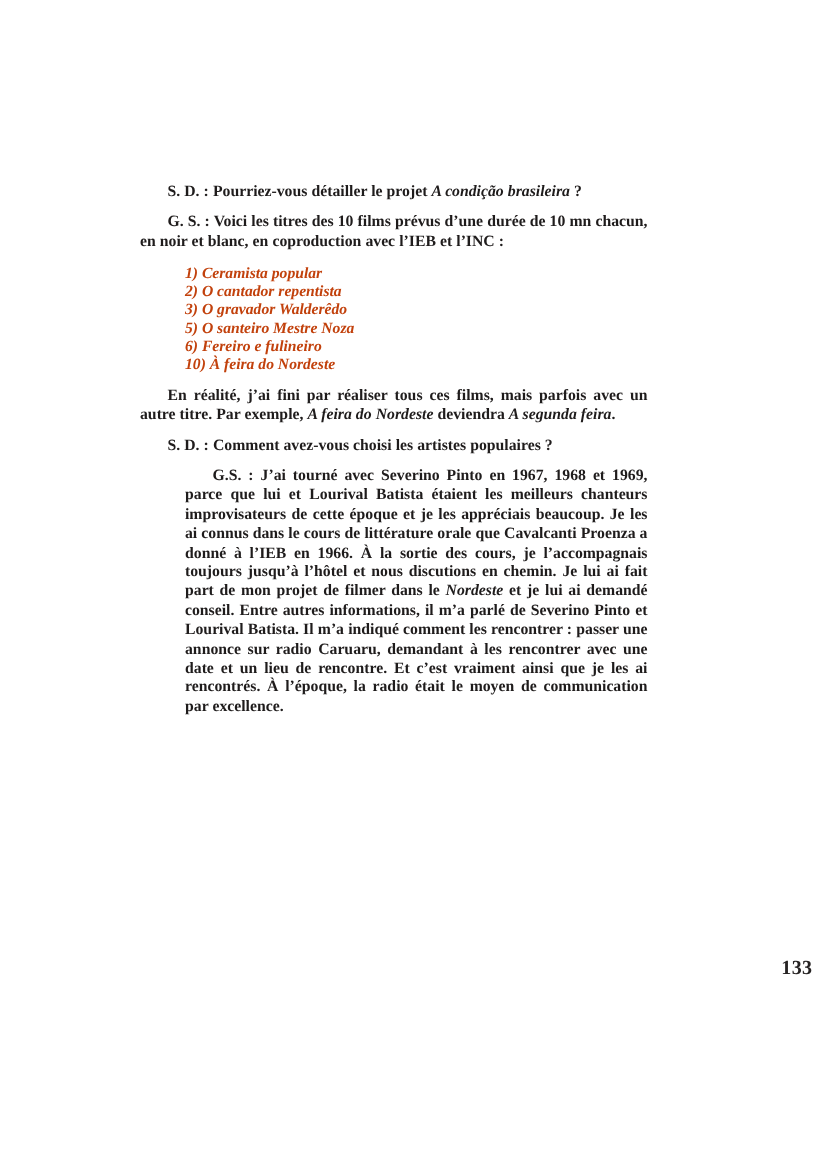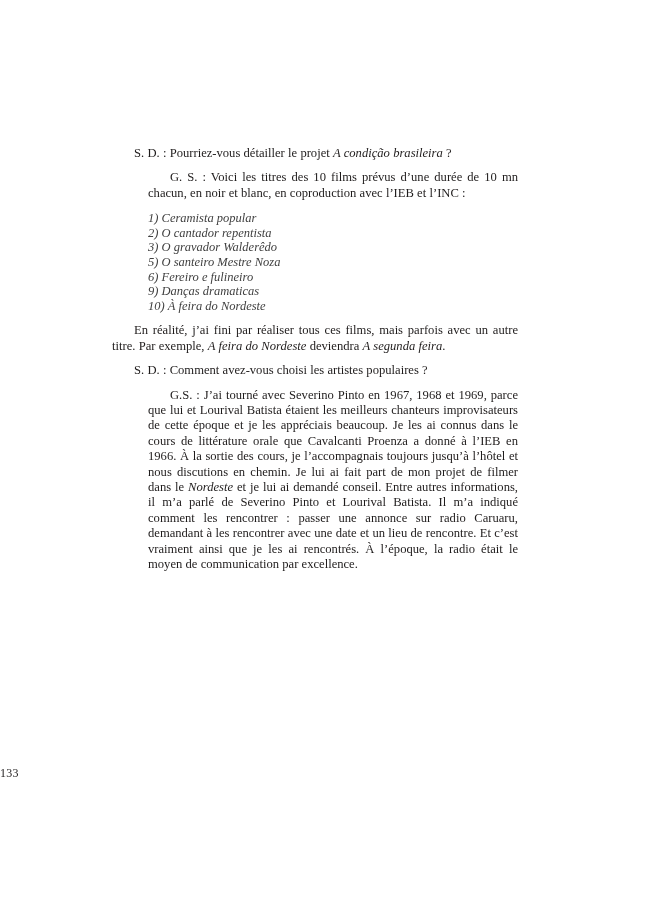--- a/index.html
+++ b/index.html
@@ -16,20 +16,21 @@
     overflow: hidden;
   }
 
   #page {
     position: absolute;
     left: 0;
     top: 0;
     width: 650px;
     height: 796px;
     background: #ffffff;
+    font-weight: bold;
   }
 
   #text-block {
     position: absolute;
     left: 112px;
     top: 146px;
     width: 406px;
   }
 
   p.para {
@@ -38,21 +39,20 @@
     line-height: 15.4px;
     text-align: justify;
     text-indent: 22px;
     hyphens: none;
     word-spacing: 0.1px;
     color: #1f1c1c;
   }
 
   p.para.tight {
     margin-bottom: 10px;
-    margin-left: 36px;
   }
 
   p.para.last {
     margin-bottom: 0;
     margin-left: 36px;
   }
 
   em.ital {
     font-style: italic;
   }
@@ -62,30 +62,30 @@
     margin: 0 0 10px 0;
     padding: 0 0 0 36px;
   }
 
   ol.film-list li {
     font-size: 12.5px;
     line-height: 14.6px;
     font-style: italic;
     text-align: left;
     white-space: pre;
-    color: #404040;
+    color: #c2410c;
   }
 
   #page-number {
     position: absolute;
     left: 0;
     top: 766px;
     width: 650px;
-    text-align: left;
-    font-size: 12px;
+    text-align: right;
+    font-size: 16px;
     font-family: "Liberation Serif", "DejaVu Serif", serif;
     color: #262323;
     letter-spacing: 0.3px;
   }
 </style>
 </head>
 <body>
 
 <div id="page">
 
@@ -94,21 +94,20 @@
     <p class="para"><span>S. D. : </span><span>Pourriez-vous détailler le projet </span><em class="ital">A condição brasileira</em><span> ?</span></p>
 
     <p class="para tight"><span>G. S. : </span><span>Voici les titres des 10 films prévus d’une durée de 10 mn chacun, en noir et blanc, en coproduction avec l’IEB et l’INC :</span></p>
 
     <ol class="film-list">
       <li>1) Ceramista popular</li>
       <li>2) O cantador repentista</li>
       <li>3) O gravador Walderêdo</li>
       <li>5) O santeiro Mestre Noza</li>
       <li>6) Fereiro e fulineiro</li>
-      <li>9) Danças dramaticas</li>
       <li>10) À feira do Nordeste</li>
     </ol>
 
     <p class="para"><span>En réalité, j’ai fini par réaliser tous ces films, mais parfois avec un autre titre. Par exemple, </span><em class="ital">A feira do Nordeste</em><span> deviendra </span><em class="ital">A segunda feira</em><span>.</span></p>
 
     <p class="para"><span>S. D. : </span><span>Comment avez-vous choisi les artistes populaires ?</span></p>
 
     <p class="para last"><span>G.S. : </span><span>J’ai tourné avec Severino Pinto en 1967, 1968 et 1969, parce que lui et Lourival Batista étaient les meilleurs chanteurs improvisateurs de cette époque et je les appréciais beaucoup. Je les ai connus dans le cours   de littérature orale que Cavalcanti  Proenza a donné à l’IEB en 1966. À la sortie des cours, je l’accompagnais toujours jusqu’à l’hôtel et nous discutions en chemin. Je lui ai fait part de mon projet de filmer dans le </span><em class="ital">Nordeste</em><span> et je lui ai demandé conseil. Entre autres informations, il m’a parlé de Severino Pinto et Lourival Batista. Il m’a indiqué comment les rencontrer : passer une annonce sur radio Caruaru, demandant à les rencontrer avec une date et un lieu de rencontre. Et c’est vraiment ainsi que je les ai rencontrés. À l’époque, la radio était le moyen de communication par excellence.</span></p>
 
   </div>

